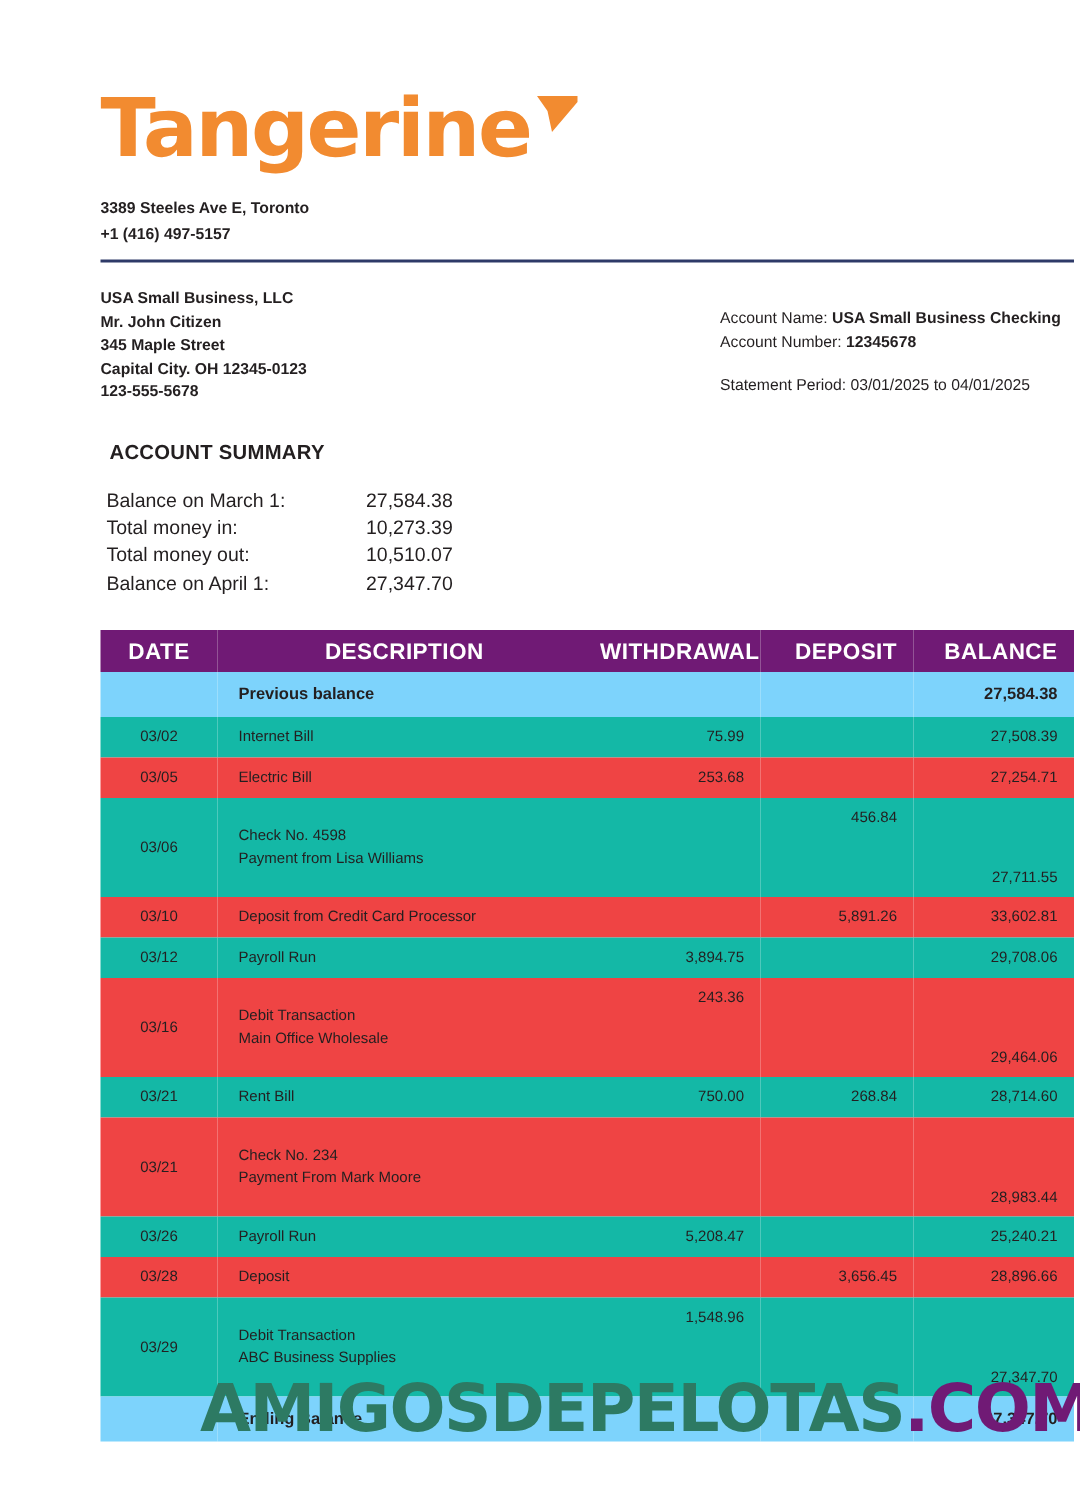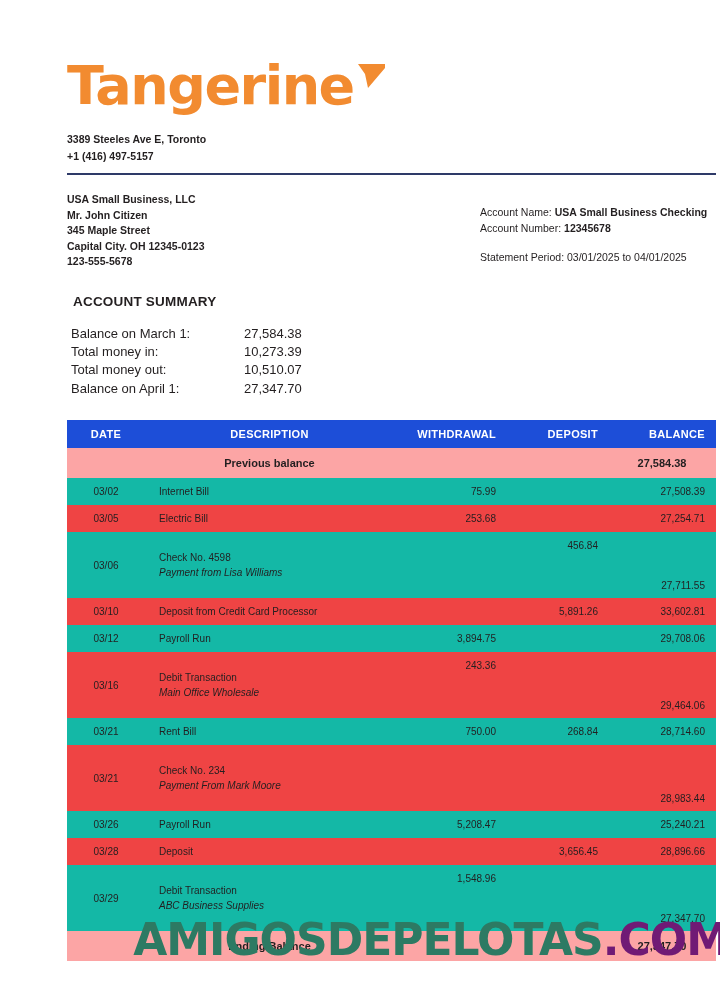--- a/index.html
+++ b/index.html
@@ -117,23 +117,23 @@
     table-layout: fixed;
     font-size: 10px;
   }
   .tx col.c-date  { width: 78px; }
   .tx col.c-desc  { width: 245px; }
   .tx col.c-with  { width: 117px; }
   .tx col.c-dep   { width: 102px; }
   .tx col.c-bal   { width: 107px; }
 
   .tx thead th {
-    background: #1d4ed8;
+    background: #701a75;
     color: #ffffff;
-    font-size: 11px;
+    font-size: 15px;
     font-weight: bold;
     letter-spacing: 0.3px;
     height: 28px;
     padding: 0 10px;
     vertical-align: middle;
   }
   .tx thead th.h-date { text-align: center; padding: 0; }
   .tx thead th.h-desc { text-align: center; padding-left: 14px; }
   .tx thead th.h-amt  { text-align: right; padding-right: 11px; }
 
@@ -145,28 +145,27 @@
   .tx tbody tr.r-single td { height: 27px; }
   .tx tbody tr.r-double td { height: 52px; }
   .tx tbody tr.r-total td  { height: 30px; }
 
   .tx td.d-date { text-align: center; padding: 0; white-space: nowrap; }
   .tx td.d-desc { text-align: left; padding-left: 14px; }
   .tx td.d-amt  { text-align: right; padding-right: 11px; white-space: nowrap; }
 
   .tx tr.bg-cream td { background: #ef4444; }
   .tx tr.bg-white td { background: #14b8a6; }
-  .tx tr.bg-gray  td { background: #fca5a5; text-align: center; }
+  .tx tr.bg-gray  td { background: #7dd3fc; }
 
   .tx tr.r-total td.d-desc,
   .tx tr.r-total td.d-amt { font-weight: bold; font-size: 11px; }
 
   .sub {
     display: block;
-    font-style: italic;
     margin-top: 4px;
   }
   .tx td.d-amt.top-align { vertical-align: top; padding-top: 8px; }
   .tx td.d-amt.bot-align { vertical-align: bottom; padding-bottom: 7px; }
   .tx td.d-desc.two-line { padding-top: 7px; padding-bottom: 7px; vertical-align: middle; }
 
   
   .watermark {
     position: absolute;
     left: 0;

